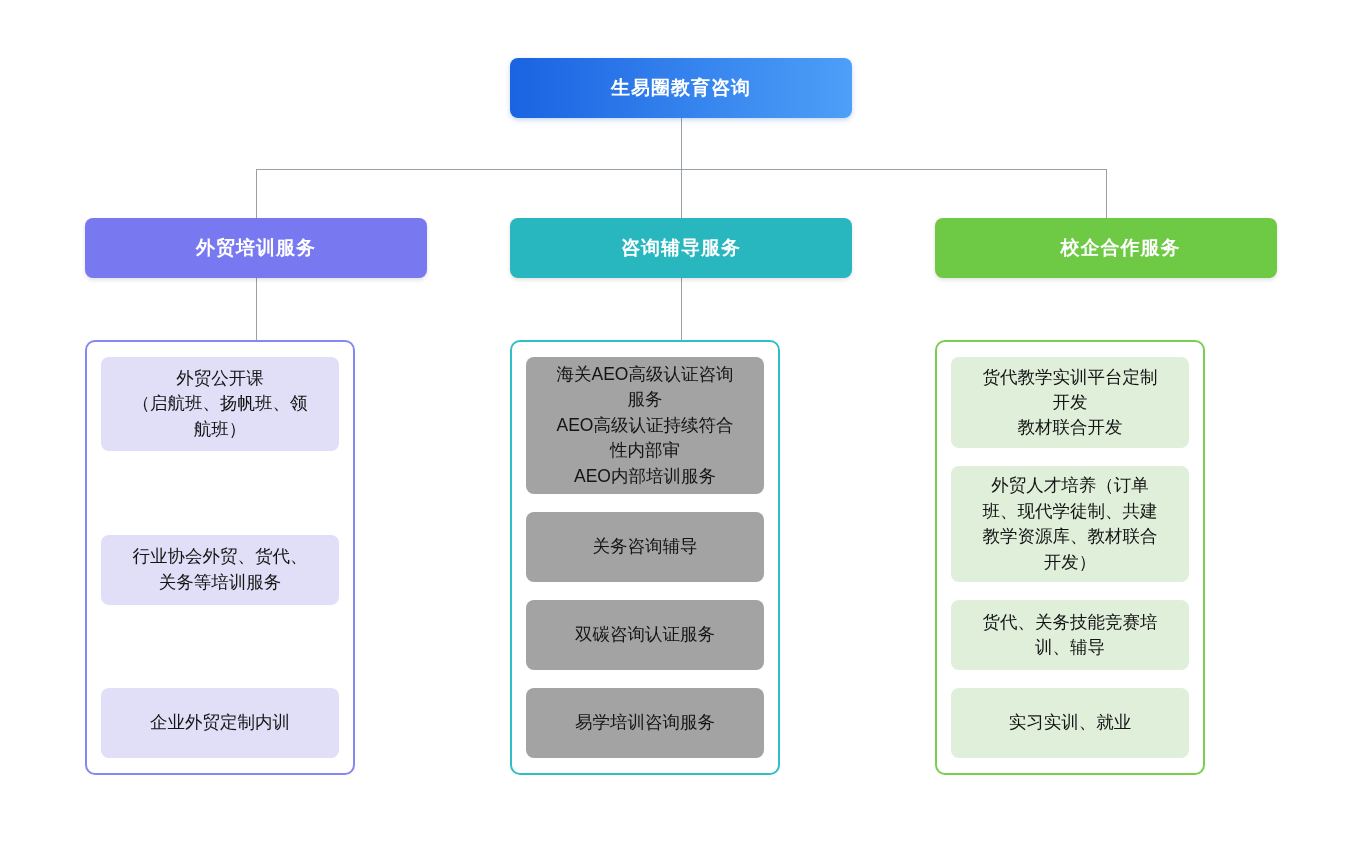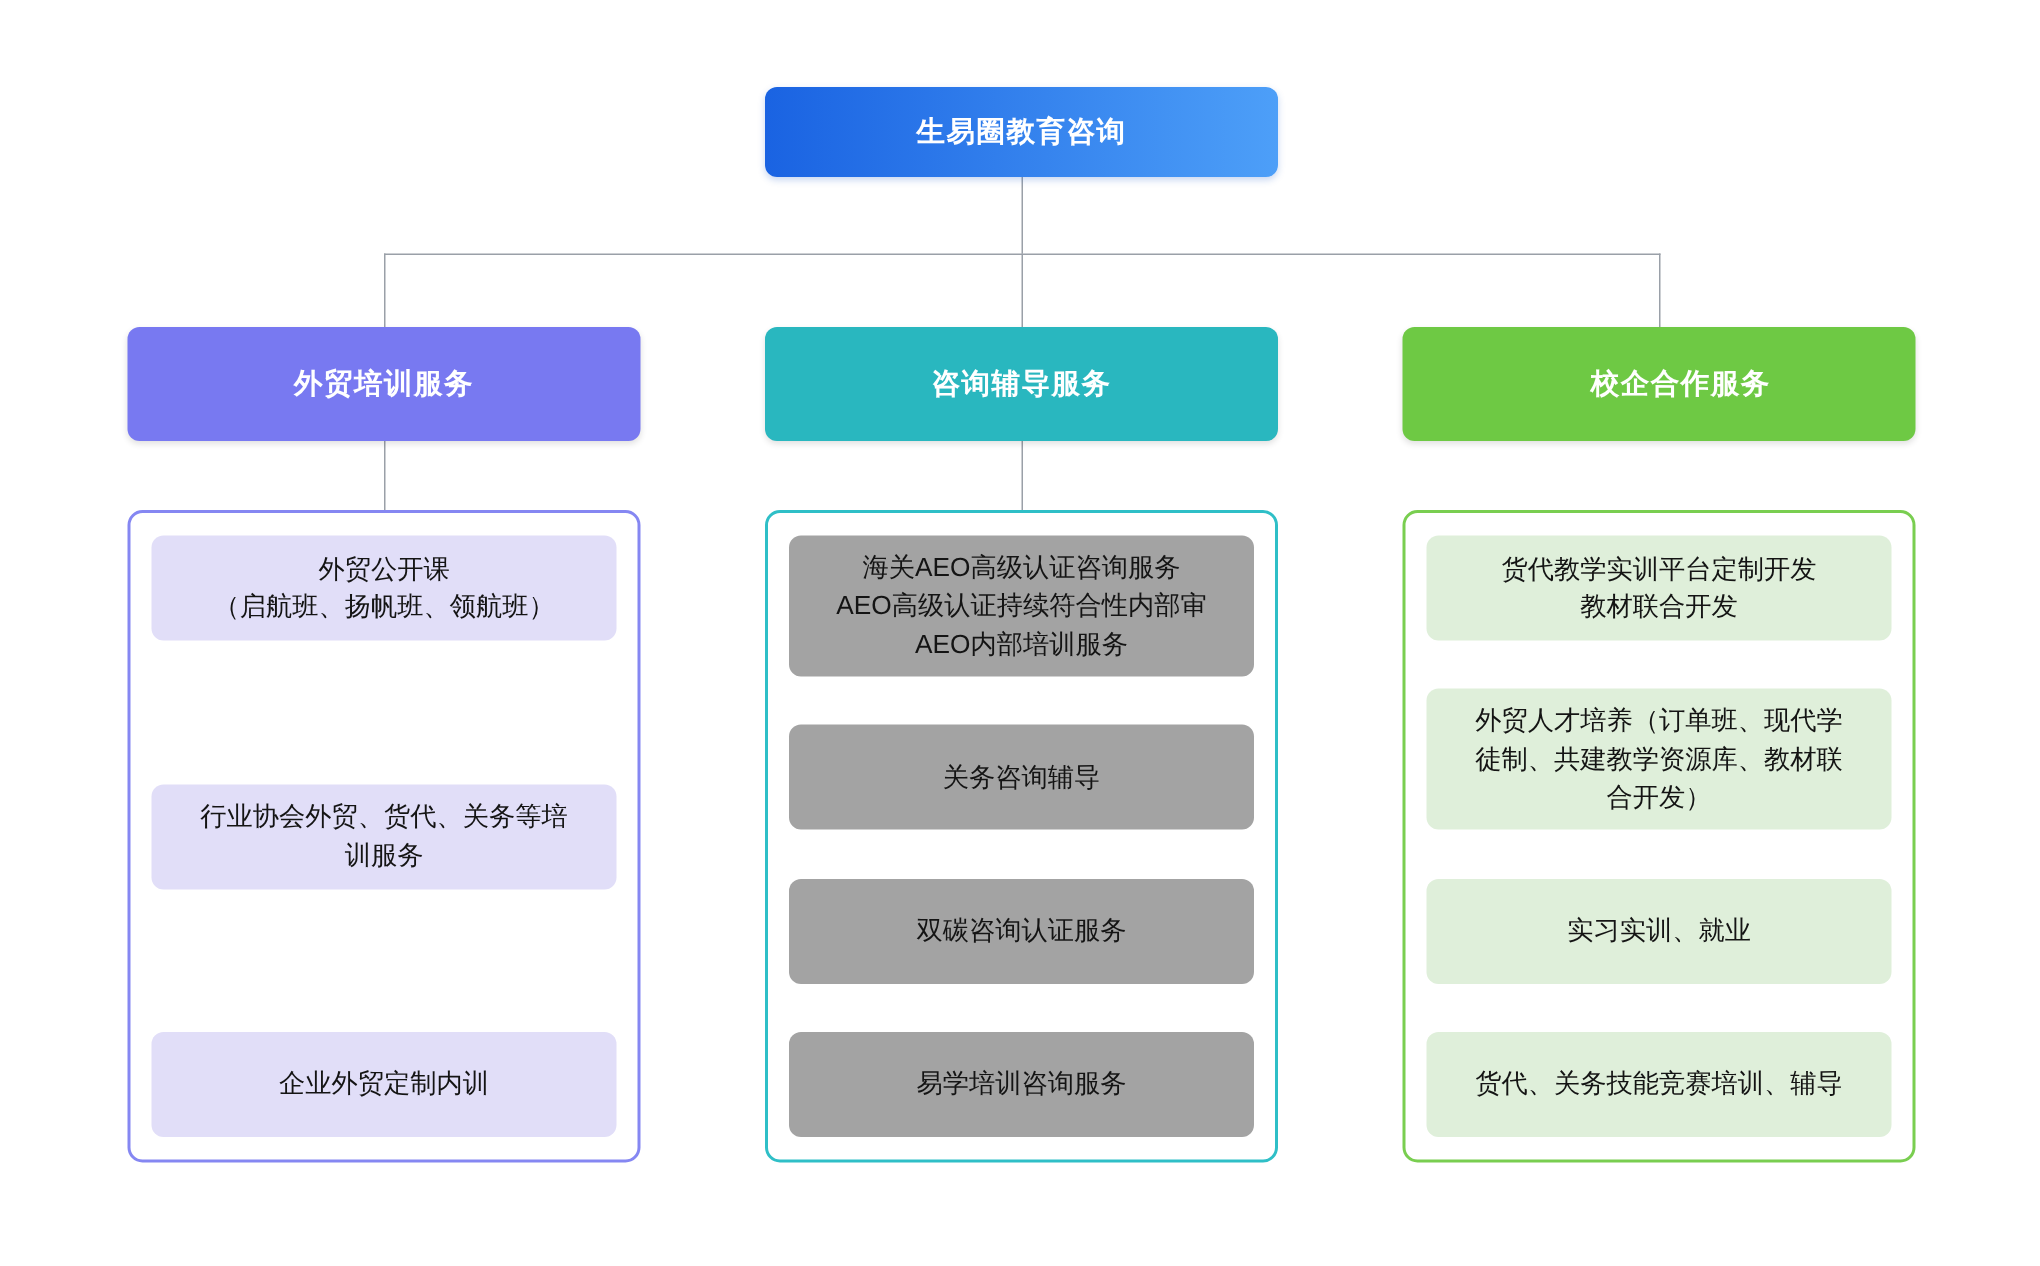--- a/index.html
+++ b/index.html
@@ -32,37 +32,37 @@
     box-shadow: 0 2px 5px rgba(30, 90, 200, 0.25);
     display: flex; align-items: center; justify-content: center;
     color: #ffffff; font-size: 19px; font-weight: bold;
     letter-spacing: 1px;
   }
 
   
   .branch-header {
     position: absolute;
     top: 218px;
-    width: 342px; height: 76px;
+    width: 342px; height: 60px;
     border-radius: 8px;
     display: flex; align-items: center; justify-content: center;
     color: #ffffff; font-size: 19px; font-weight: bold;
     letter-spacing: 1px;
     box-shadow: 0 2px 4px rgba(0,0,0,0.12);
     font-family: Liberation Serif, serif;
   }
   .branch-0 .branch-header, .header-purple { left: 85px;  background: #7879f1; }
   .header-teal   { left: 510px; background: #29b7bf; }
   .header-green  { left: 935px; background: #6ec944; padding-left: 29px; }
 
   
   .branch-container {
     position: absolute;
     top: 340px;
-    width: 342px; height: 435px;
+    width: 270px; height: 435px;
     background: #ffffff;
     border-radius: 10px;
     padding: 15px 14px;
     display: flex; flex-direction: column;
     justify-content: space-between;
     gap: 18px;
   }
   .container-purple { left: 85px;  border: 2px solid #8587f2; }
   .container-teal   { left: 510px; border: 2px solid #2fbfc7; }
   .container-green  { left: 935px; border: 2px solid #79ce50; }
@@ -123,17 +123,17 @@
 AEO内部培训服务</div>
     <div class="service-item">关务咨询辅导</div>
     <div class="service-item">双碳咨询认证服务</div>
     <div class="service-item">易学培训咨询服务</div>
   </div>
 
   <div class="branch-container container-green">
     <div class="service-item">货代教学实训平台定制开发
 教材联合开发</div>
     <div class="service-item">外贸人才培养（订单班、现代学徒制、共建教学资源库、教材联合开发）</div>
+    <div class="service-item">货代、关务技能竞赛培训、辅导</div>
     <div class="service-item">实习实训、就业</div>
-    <div class="service-item">货代、关务技能竞赛培训、辅导</div>
   </div>
 
 </div>
 
 </body></html>

